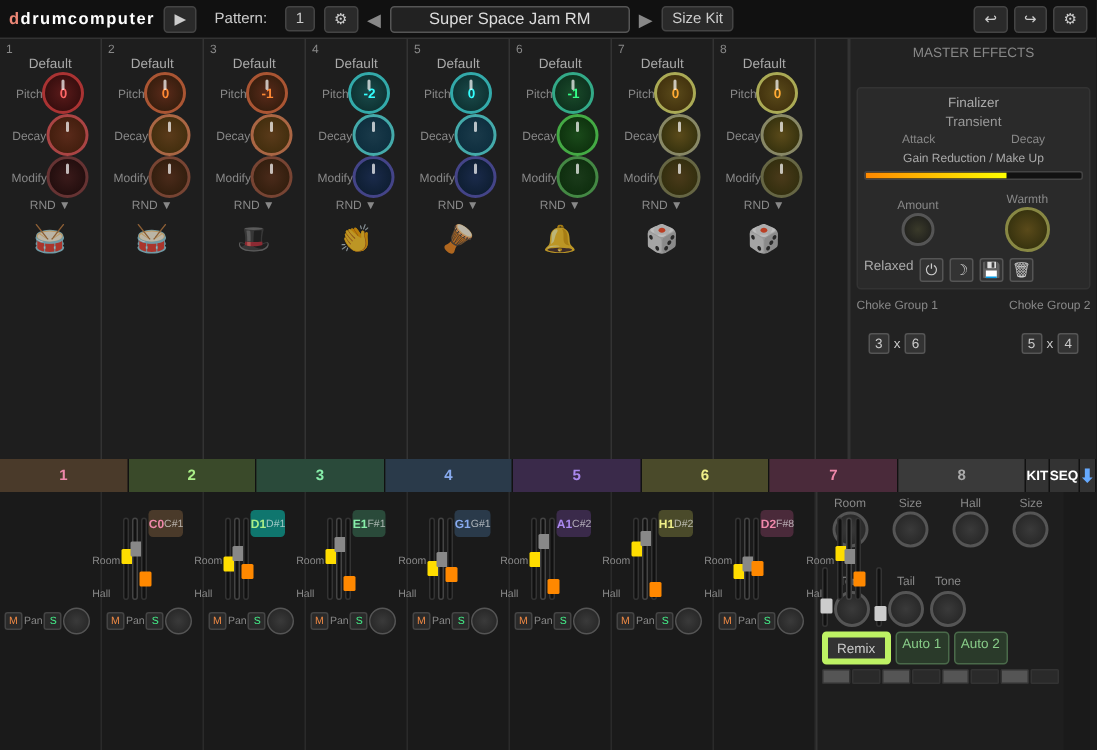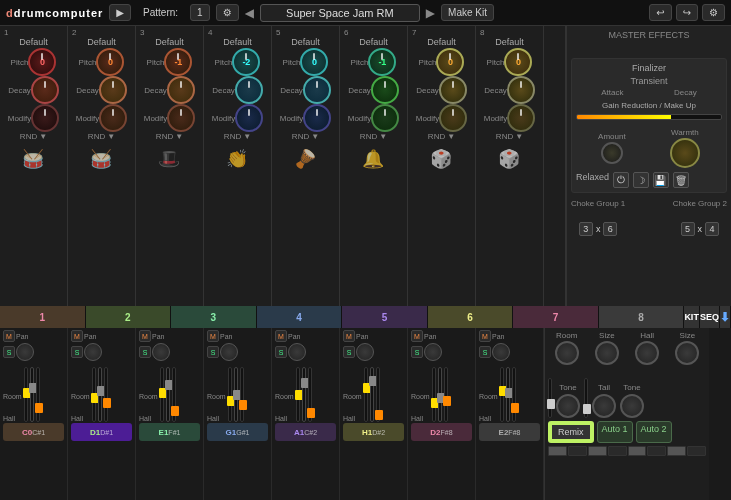--- a/index.html
+++ b/index.html
@@ -326,23 +326,22 @@
 
     
     .mixer-area {
       display: flex;
       flex: 1;
       background: #1a1a1a;
     }
     .mixer-channel {
       width: 68px;
       border-right: 1px solid #2a2a2a;
-      padding: 2px 3px;
-      display: flex;
-      flex-direction: column;
+      padding: 12px 3px;
+      display: flex;
       gap: 1px;
     }
     .mx-top-row {
       display: flex;
       align-items: center;
       gap: 1px;
     }
     .mx-btn {
       width: 12px;
       height: 12px;
@@ -407,21 +406,21 @@
       border-radius: 3px;
       display: flex;
       align-items: center;
       justify-content: center;
       font-size: 8px;
       font-weight: bold;
       cursor: pointer;
       border: none;
     }
     .note-c0 { background: #4a3a2a; color: #e8a; }
-    .note-d1 { background: #4c1d95; color: #ae8; }
+    .note-d1 { background: #0f766e; color: #ae8; }
     .note-e1 { background: #2a4a3a; color: #8ea; }
     .note-g1 { background: #2a3a4a; color: #8ae; }
     .note-a1 { background: #3a2a4a; color: #a8e; }
     .note-h1 { background: #4a4a2a; color: #ee8; }
     .note-d2 { background: #4a2a3a; color: #e8a; }
     .note-e2 { background: #3a3a3a; color: #aaa; }
 
     
     .right-panel {
       width: 165px;
@@ -493,21 +492,21 @@
   <span class="logo">
     <span style="color:#e87">d</span><span>drumcomputer</span>
   </span>
   <button class="top-btn">▶</button>
   <button class="top-btn" style="background:transparent;border:none;cursor:default">Pattern:</button>
   <button class="top-btn">1</button>
   <button class="top-btn">⚙</button>
   <span style="color:#888;font-size:12px">◀</span>
   <div class="pattern-name">Super Space Jam RM</div>
   <span style="color:#888;font-size:12px">▶</span>
-  <button class="top-btn">Make Kit</button>
+  <button class="top-btn">Size Kit</button>
   <div class="spacer"></div>
   <div class="top-right-btns">
     <button class="top-btn">↩</button>
     <button class="top-btn">↪</button>
     <button class="top-btn">⚙</button>
   </div>
 </div>
 
 <div class="main-area">
   <div class="drum-channels">

